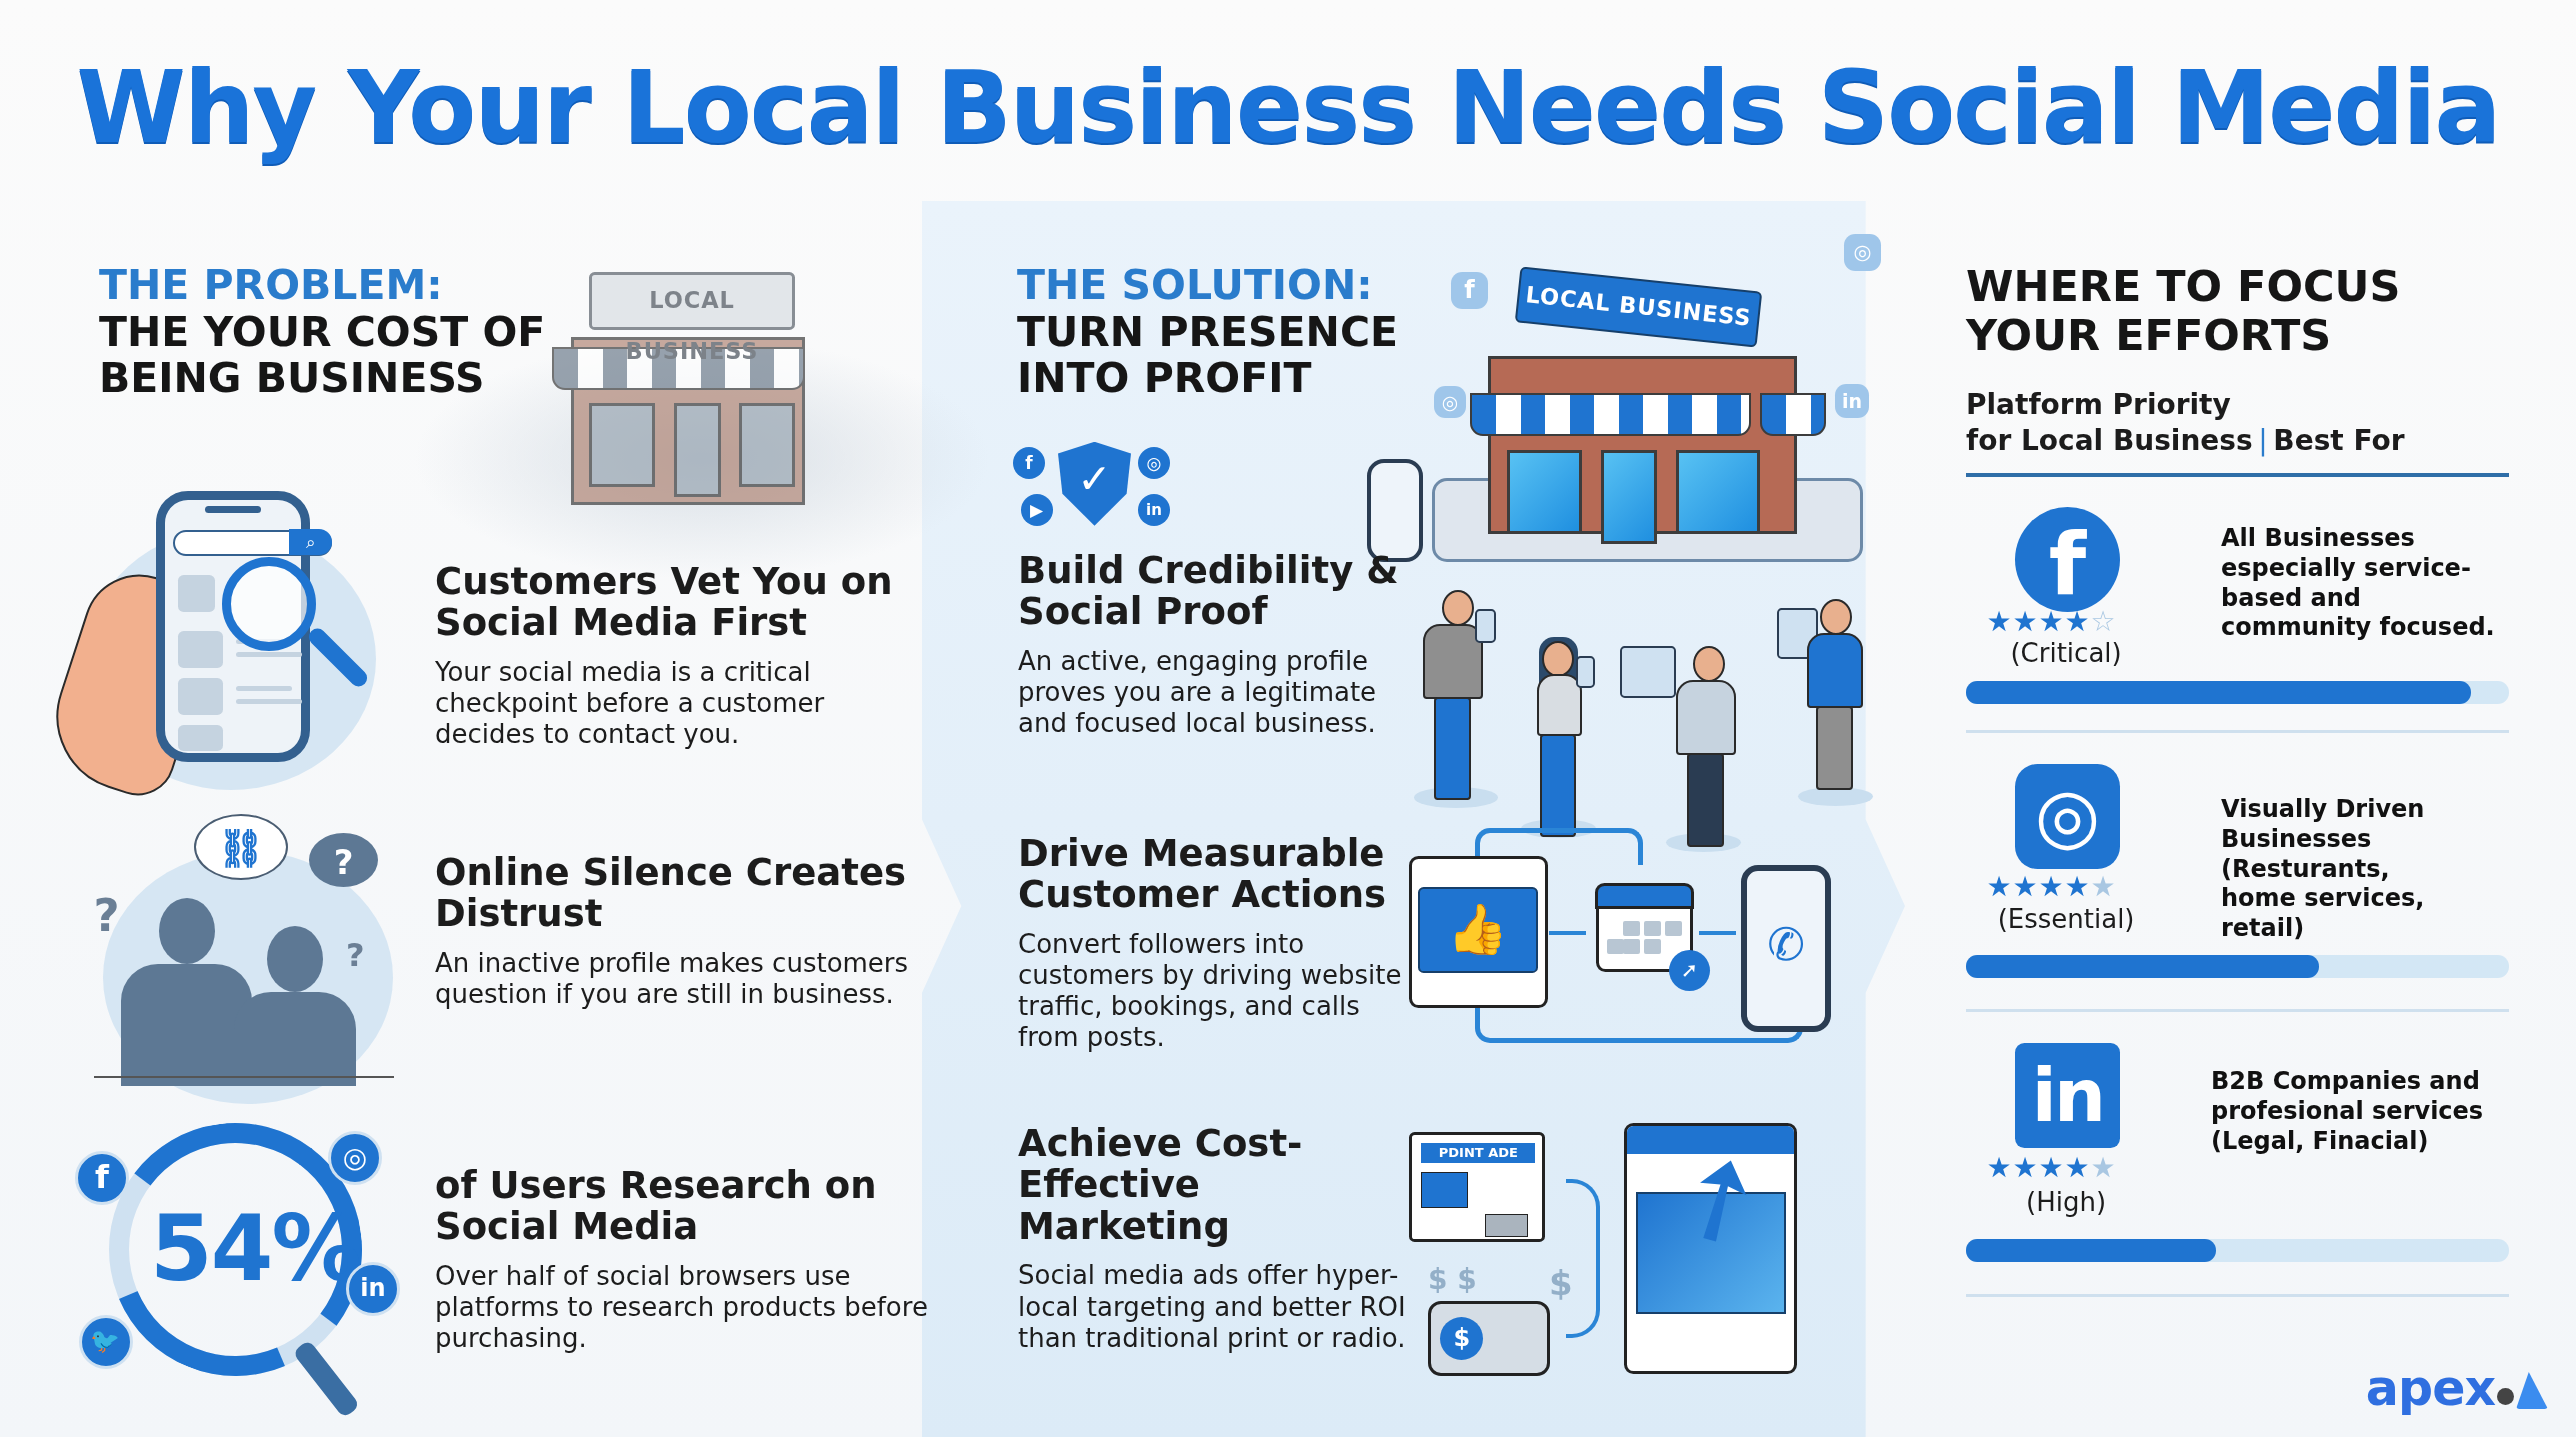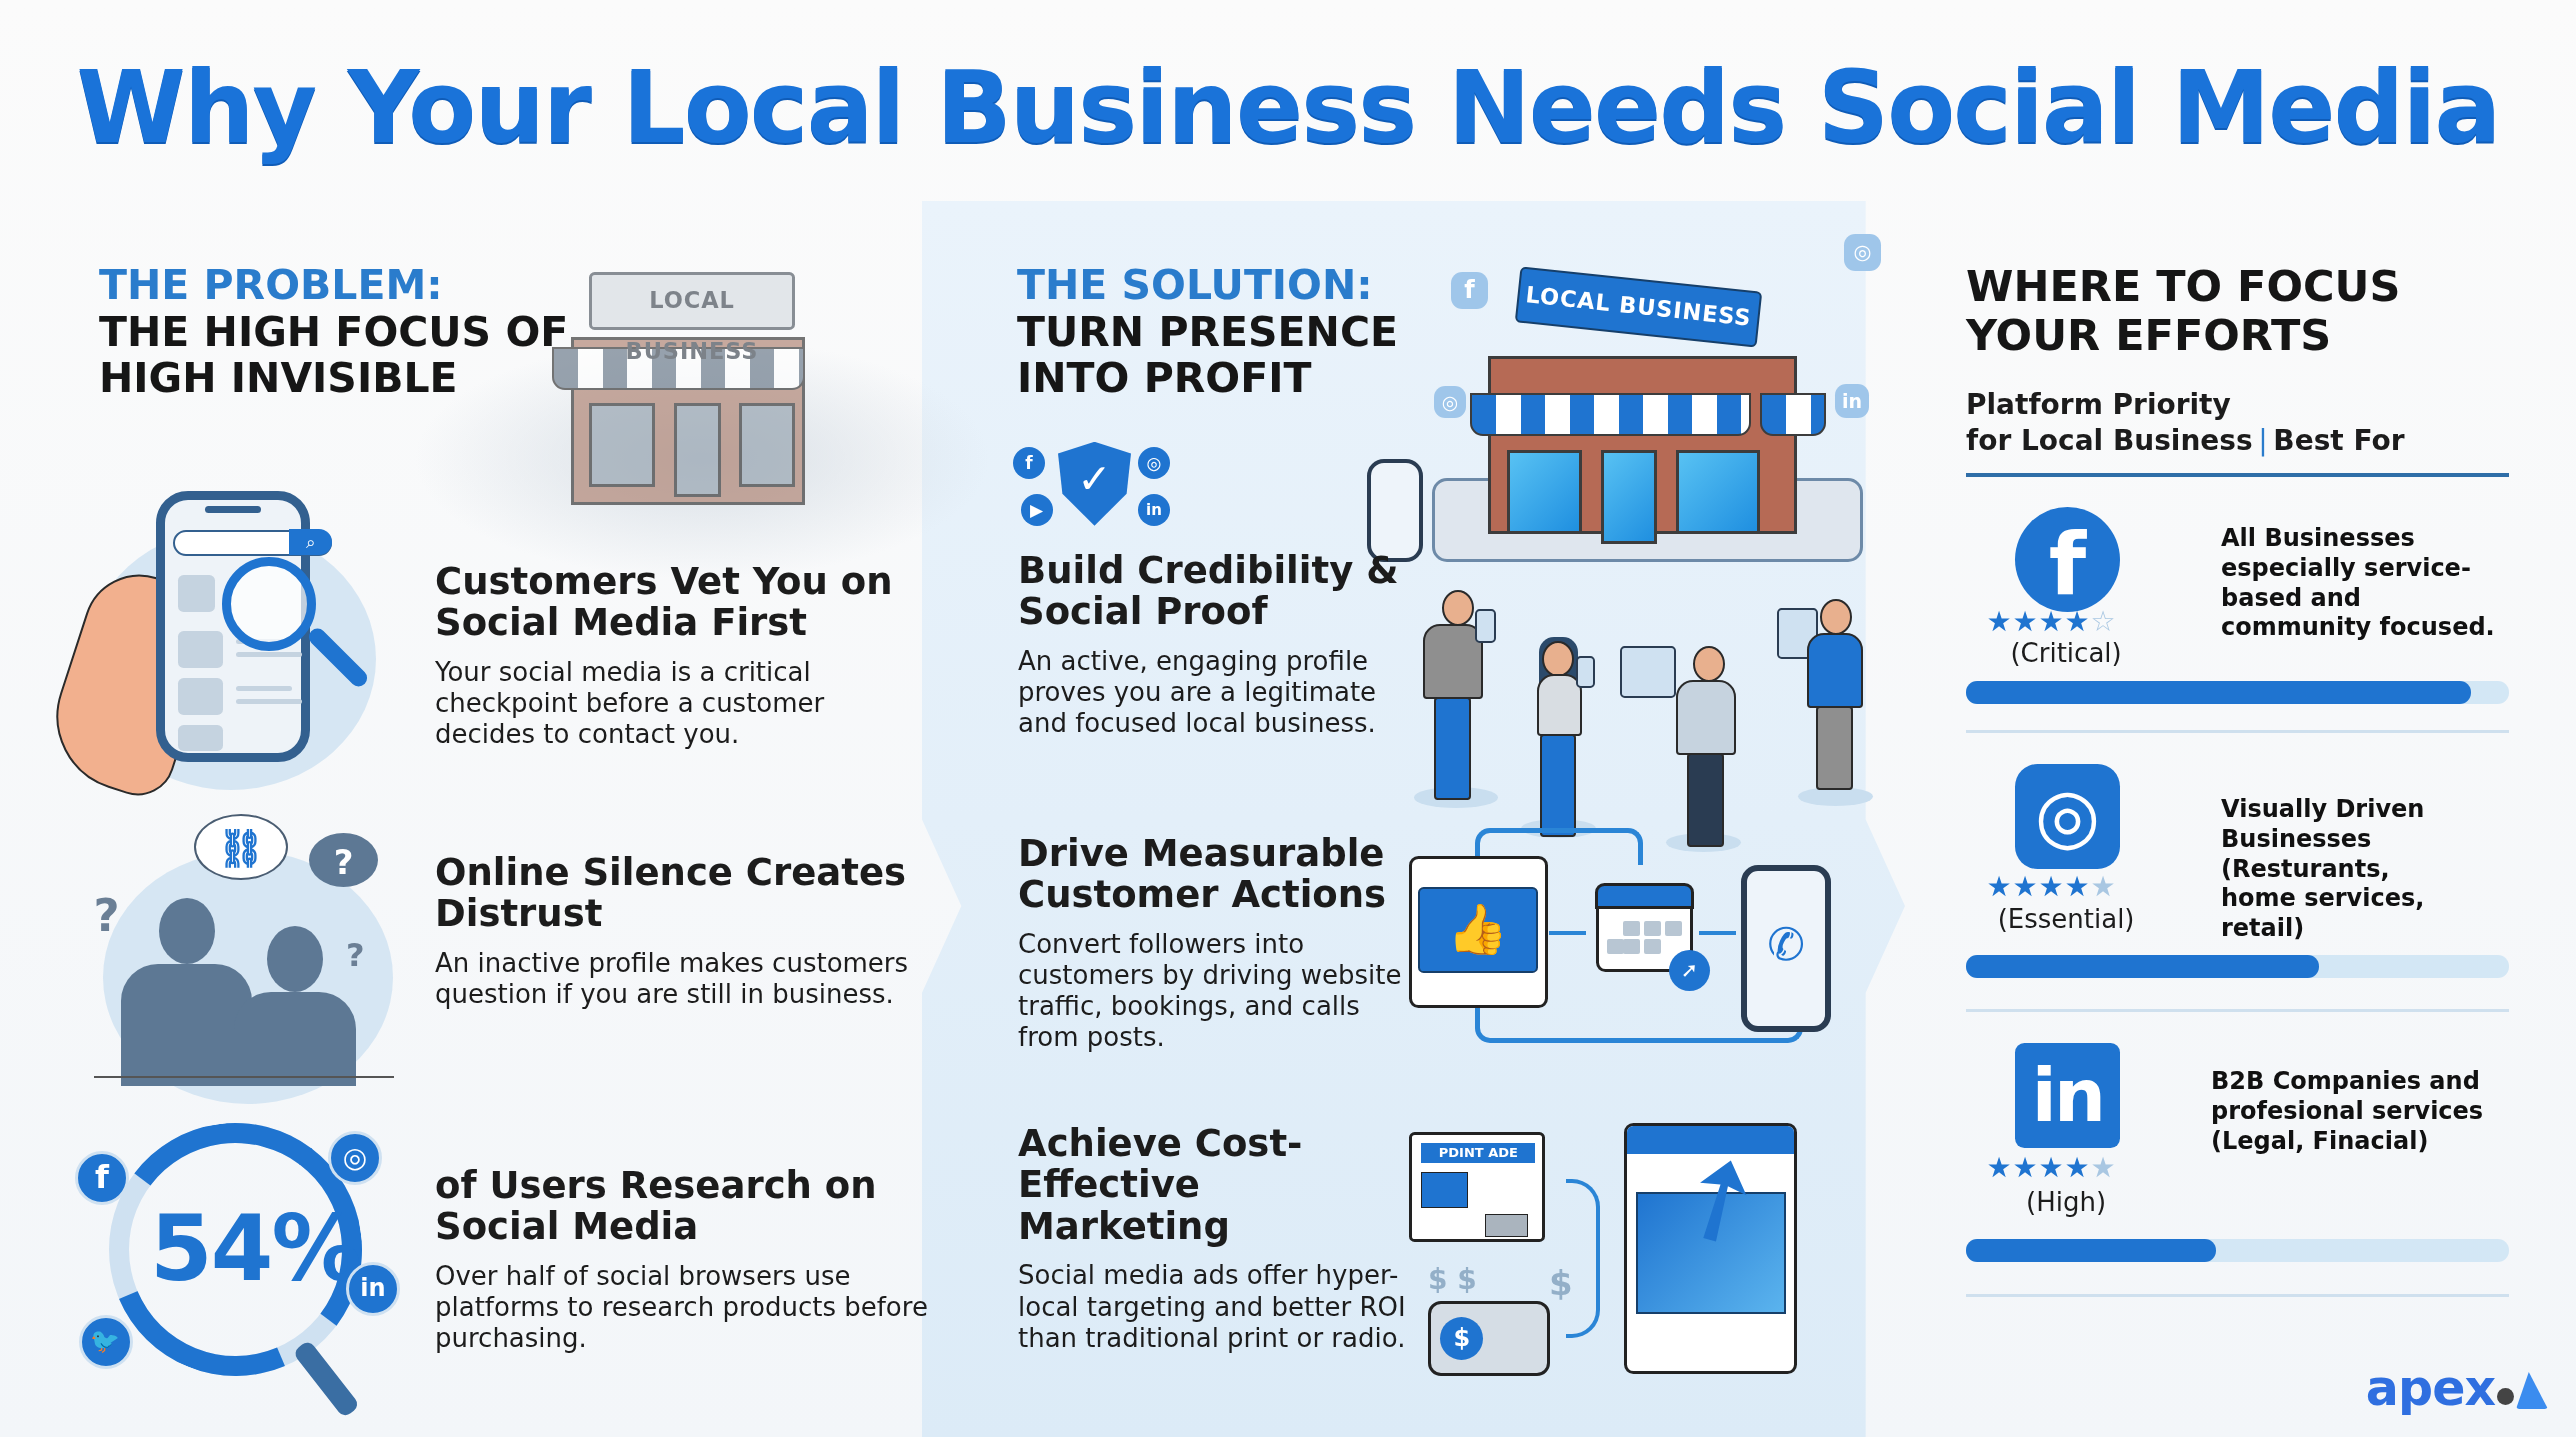--- a/index.html
+++ b/index.html
@@ -130,22 +130,22 @@
 <body>
 
 <div class="page">
 
   <h1 class="title">Why Your Local Business Needs Social Media</h1>
 
   <div class="mid-panel"></div>
 
   <div class="sec-head" style="left:99px; top:262px;">
     <span class="accent">THE PROBLEM:</span>
-    <span class="dark">THE HIGH FOCUS OF</span>
-    <span class="dark">HIGH INVISIBLE</span>
+    <span class="dark">THE YOUR COST OF</span>
+    <span class="dark">BEING BUSINESS</span>
   </div>
 
   <div class="illu" style="left:449px; top:225px; width:524px; height:318px;">
     <div class="fog" style="left:-37px; top:112px; width:580px; height:243px;"></div>
     <div class="store" style="left:103px; top:28px; width:300px; height:262px; opacity:0.7;">
       <div class="wall" style="left:19px; top:84px; width:234px; height:168px; background:#b28878;"></div>
       <div class="awning" style="--aw:#6f7e8e; left:0; top:94px; width:253px;"></div>
       <div class="window" style="left:37px; top:150px; width:66px; height:84px; background:#9aa7b3;"></div>
       <div class="window" style="left:122px; top:150px; width:47px; height:94px; background:#9aa7b3;"></div>
       <div class="window" style="left:187px; top:150px; width:56px; height:84px; background:#9aa7b3;"></div>

